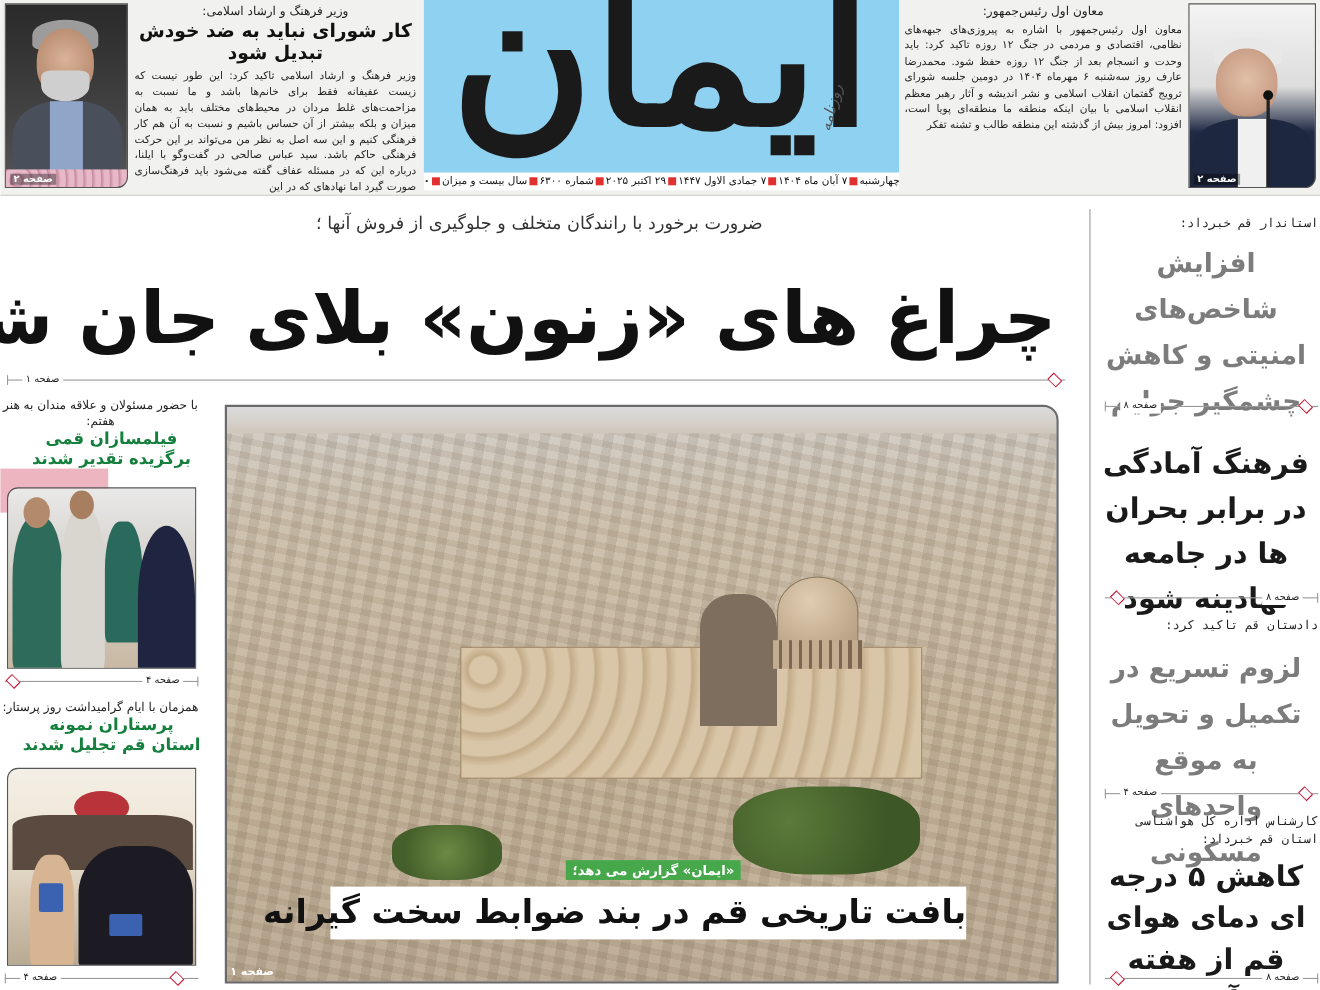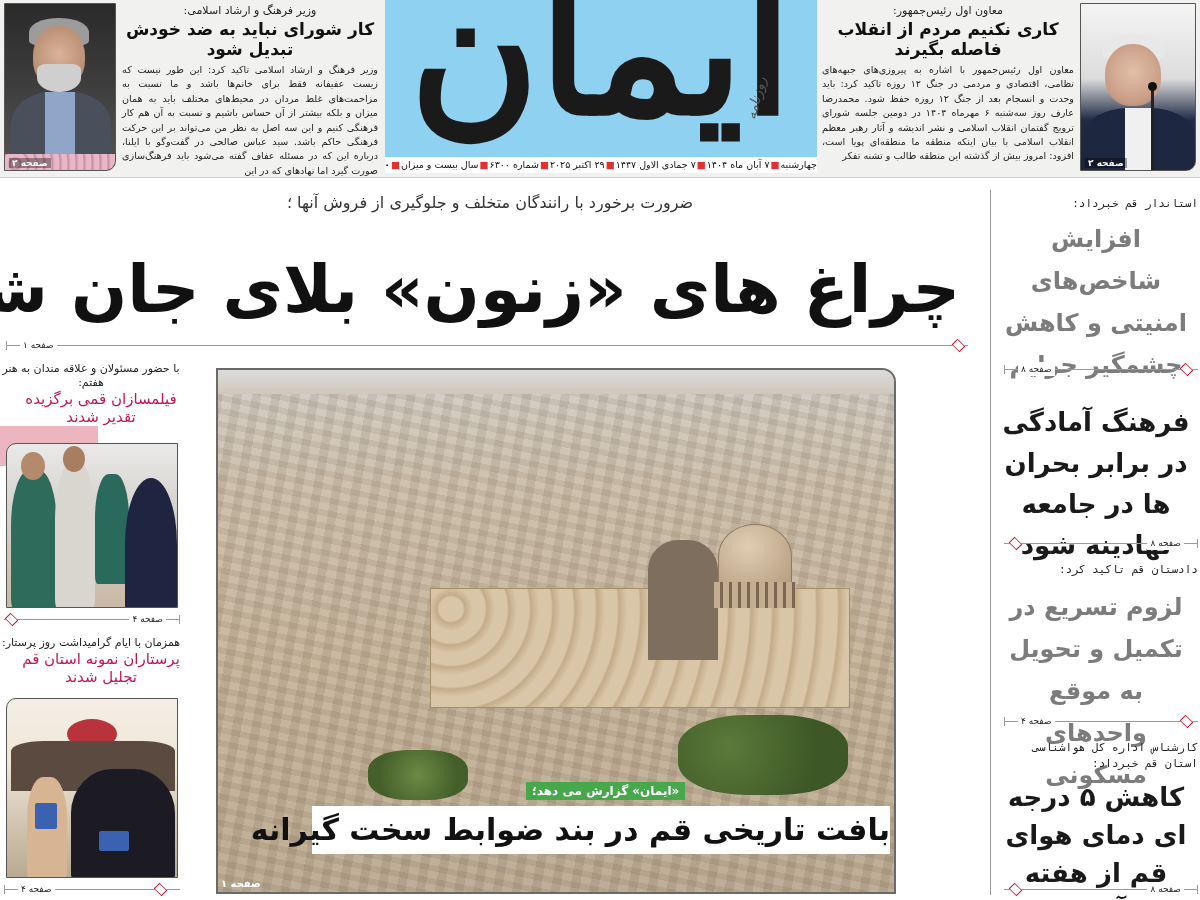--- a/index.html
+++ b/index.html
@@ -44,29 +44,29 @@
   
   .overline { position: absolute; left: 200px; top: 193px; width: 580px; text-align: center; font-size: 16px; color: #333; }
   .headline { position: absolute; left: 10px; top: 250px; width: 950px; text-align: center; font-size: 66px; font-weight: bold; color: #111; letter-spacing: -1px; line-height: 80px; white-space: nowrap; }
   .page-rule { position: absolute; height: 14px; }
   .page-rule .line { position: absolute; left: 0; right: 0; top: 7px; height: 1px; background: #9a9a9a; }
   .page-rule .diamond { position: absolute; top: 2px; width: 11px; height: 11px; border: 1.5px solid #c8102e; transform: rotate(45deg) scale(1, 0.75); background: #fff; }
   .page-rule .pg { position: absolute; top: 0; font-size: 9px; background: #fff; color: #222; padding: 0 3px; line-height: 14px; }
   .page-rule .cap { position: absolute; top: 3px; width: 1px; height: 9px; background: #9a9a9a; }
   .lstory { position: absolute; text-align: center; width: 182px; }
   .lstory .kicker { font-size: 11px; color: #222; line-height: 14px; }
-  .lstory .title { font-size: 15px; font-weight: normal; line-height: 18px; color: #be185d; padding-left: 20px; }
+  .lstory .title { font-size: 15px; font-weight: bold; line-height: 18px; color: #15803d; padding-left: 20px; }
   .lphoto { position: absolute; border: 1px solid #555; border-radius: 10px 0 0 0; overflow: hidden; }
   .lphoto-1 { left: 6px; top: 443px; width: 172px; height: 165px; background: linear-gradient(180deg,#e9e9e9 0%,#d6d2cc 40%,#c9b9a4 100%); }
   .lphoto-2 { left: 6px; top: 698px; width: 172px; height: 180px; background: linear-gradient(180deg,#f3efe6 0%,#efe6d6 35%,#b8a992 100%); }
   .person { position: absolute; border-radius: 40% 40% 8% 8%; }
   .red-badge { position: absolute; left: 0; top: 426px; width: 98px; height: 40px; background: rgba(222,120,140,0.55); }
 
   
-  .main-photo { position: absolute; left: 216px; top: 368px; width: 680px; height: 526px; border: 2px solid #6a6a6a; border-radius: 0 14px 0 0; overflow: hidden;
+  .main-photo { position: absolute; left: 204px; top: 368px; width: 758px; height: 526px; border: 2px solid #6a6a6a; border-radius: 0 14px 0 0; overflow: hidden;
     background:
       repeating-linear-gradient(12deg, rgba(120,100,80,0.10) 0 6px, rgba(255,255,255,0.05) 6px 13px),
       repeating-linear-gradient(100deg, rgba(90,80,70,0.10) 0 9px, rgba(255,255,255,0.06) 9px 19px),
       linear-gradient(180deg, #cfcbc4 0%, #c9bba6 20%, #c2b094 55%, #b7a58c 100%); }
   .mp-sky { position: absolute; left: 0; top: 0; width: 100%; height: 24px; background: linear-gradient(180deg,#dcdcdc,#cfc7bb); }
   .mosque-roof { position: absolute; left: 212px; top: 218px; width: 420px; height: 120px; background: repeating-radial-gradient(circle at 20px 20px,#d9c6a8 0,#d9c6a8 12px,#c2ab88 14px,#d9c6a8 22px); border: 1px solid #a48d6c; }
   .iwan { position: absolute; left: 430px; top: 170px; width: 70px; height: 120px; background: #7d6e5e; border-radius: 30px 30px 0 0; }
   .dome { position: absolute; left: 500px; top: 154px; width: 74px; height: 64px; border-radius: 50% 50% 10% 10%; background: radial-gradient(circle at 40% 35%, #e0cdb2, #b39c7e); border: 1px solid #8f7a60; }
   .dome-drum { position: absolute; left: 496px; top: 212px; width: 82px; height: 26px; background: repeating-linear-gradient(90deg,#c2ad90 0 6px,#7a6651 6px 9px); }
   .trees { position: absolute; left: 460px; top: 345px; width: 170px; height: 80px; border-radius: 40%; background: radial-gradient(circle at 30% 40%, #5c7a3a, #3d5726 70%); }
@@ -105,21 +105,20 @@
   <div class="logo-box">
     <div class="logo-word">ایمان</div>
     <div class="logo-small">روزنامه</div>
   </div>
   <div class="dateline">
     <span>چهارشنبه</span><span class="sep">■</span><span>۷ آبان ماه ۱۴۰۴</span><span class="sep">■</span><span>۷ جمادی الاول ۱۴۴۷</span><span class="sep">■</span><span>۲۹ اکتبر ۲۰۲۵</span><span class="sep">■</span><span>شماره ۶۳۰۰</span><span class="sep">■</span><span>سال بیست و میزان</span><span class="sep">■</span><span class="price">۱۰۰۰۰ تومان</span>
   </div>
 
   <div class="teaser teaser-right">
     <div class="kicker">معاون اول رئیس‌جمهور:</div>
-    <div class="title">کاری نکنیم مردم از انقلاب فاصله بگیرند</div>
     <div class="body">معاون اول رئیس‌جمهور با اشاره به پیروزی‌های جبهه‌های نظامی، اقتصادی و مردمی در جنگ ۱۲ روزه تاکید کرد: باید وحدت و انسجام بعد از جنگ ۱۲ روزه حفظ شود. محمدرضا عارف روز سه‌شنبه ۶ مهرماه ۱۴۰۴ در دومین جلسه شورای ترویج گفتمان انقلاب اسلامی و نشر اندیشه و آثار رهبر معظم انقلاب اسلامی با بیان اینکه منطقه ما منطقه‌ای پویا است، افزود: امروز بیش از گذشته این منطقه طالب و تشنه تفکر</div>
   </div>
 
   <div class="photo-box photo-right">
     <div class="suit"></div>
     <div class="shirt"></div>
     <div class="hair"></div>
     <div class="face"></div>
     <div class="mic"></div>
     <span class="page-tag">صفحه ۲</span>

